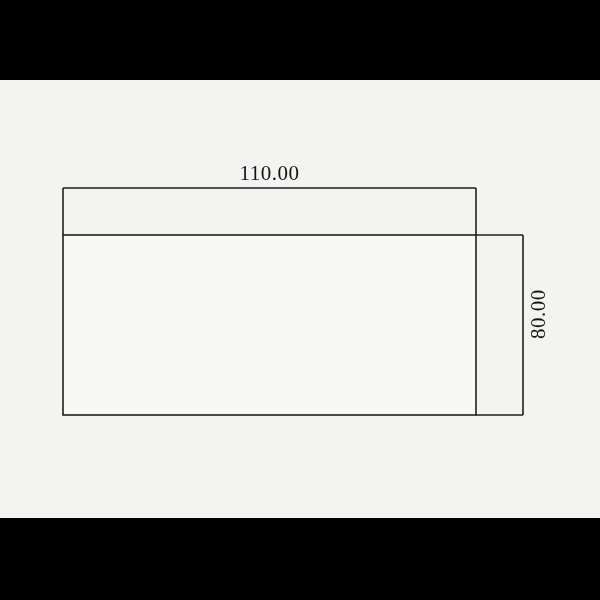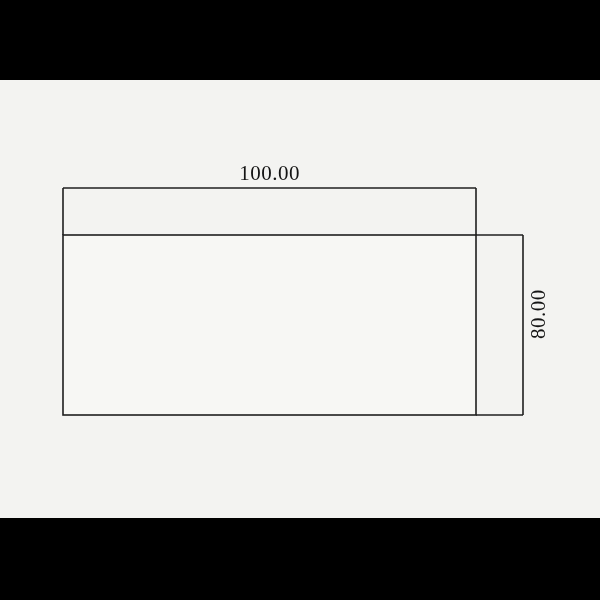--- a/index.html
+++ b/index.html
@@ -77,21 +77,21 @@
 
       <line x1="63" y1="108" x2="63" y2="155" stroke="#1f1f1f" stroke-width="1.6"></line>
       <line x1="476" y1="108" x2="476" y2="155" stroke="#1f1f1f" stroke-width="1.6"></line>
 
       <line x1="523" y1="155" x2="523" y2="335" stroke="#1f1f1f" stroke-width="1.6"></line>
 
       <line x1="476" y1="155" x2="523" y2="155" stroke="#1f1f1f" stroke-width="1.6"></line>
       <line x1="476" y1="335" x2="523" y2="335" stroke="#1f1f1f" stroke-width="1.6"></line>
     </svg>
 
-    <div class="dim-label horizontal">100.00</div>
+    <div class="dim-label horizontal">110.00</div>
 
     <div class="dim-label vertical">80.00</div>
 
   </div>
 
   <div class="letterbox bottom"></div>
 
 </div>
 
 </body></html>

